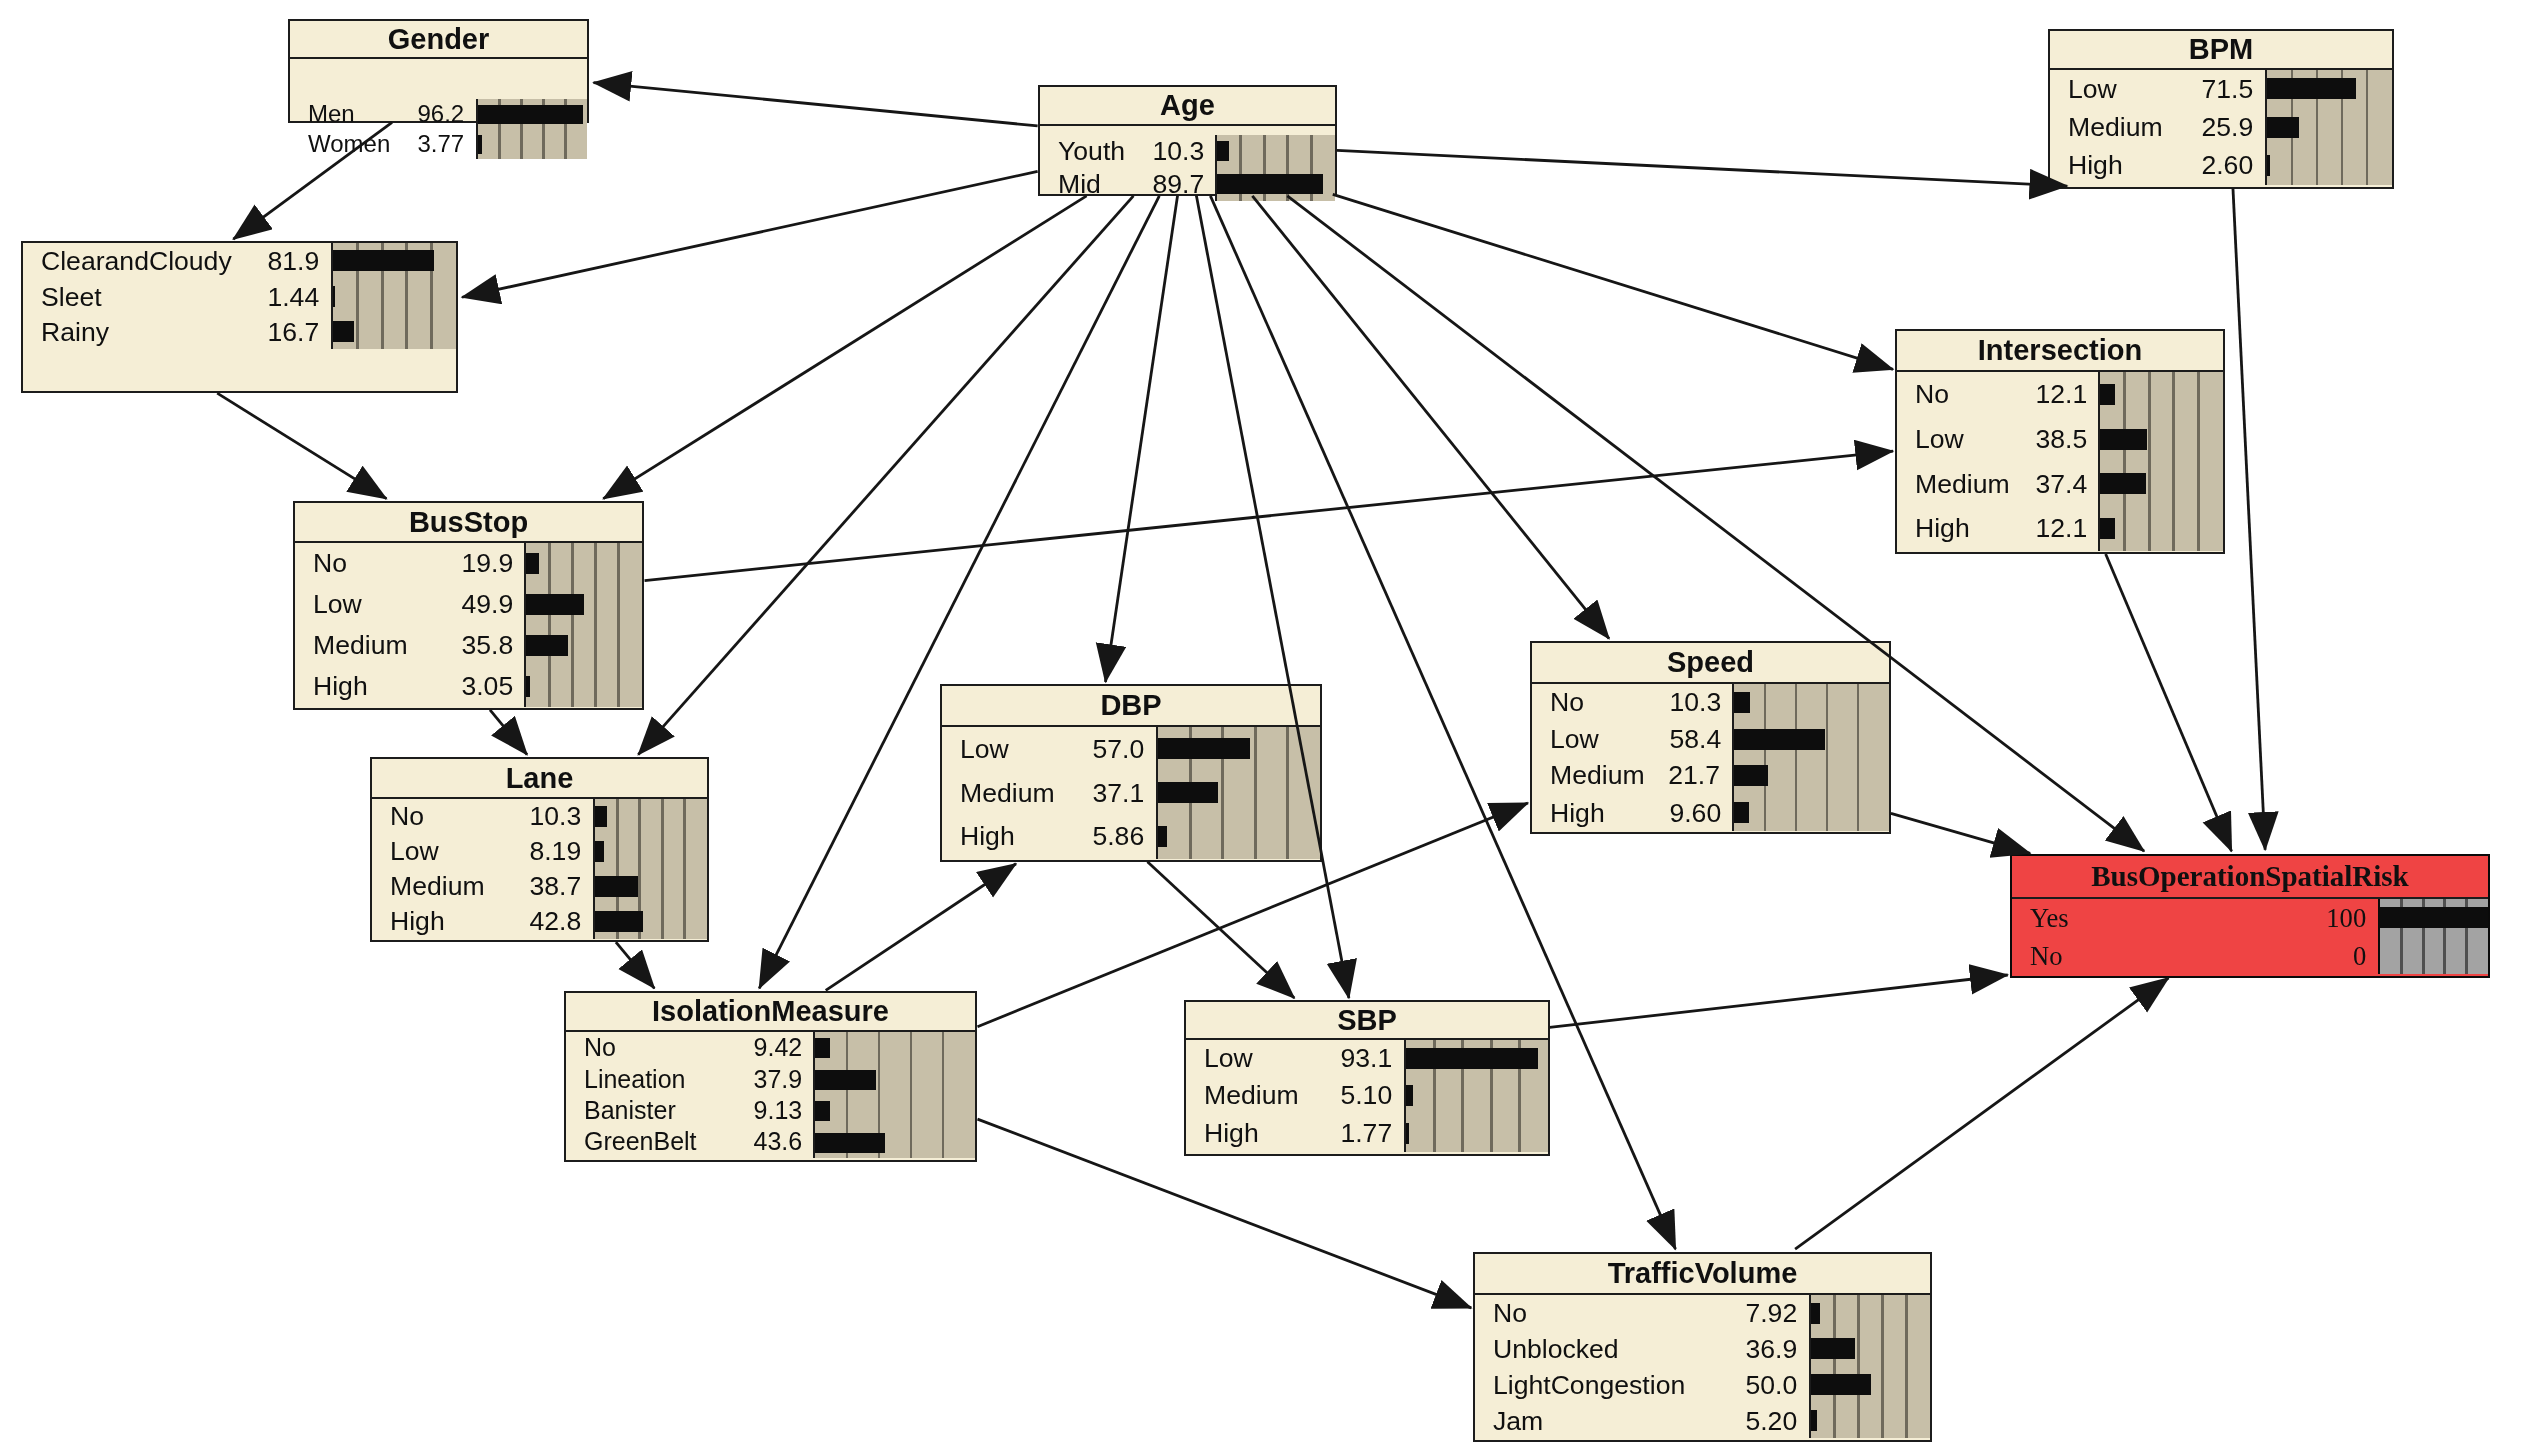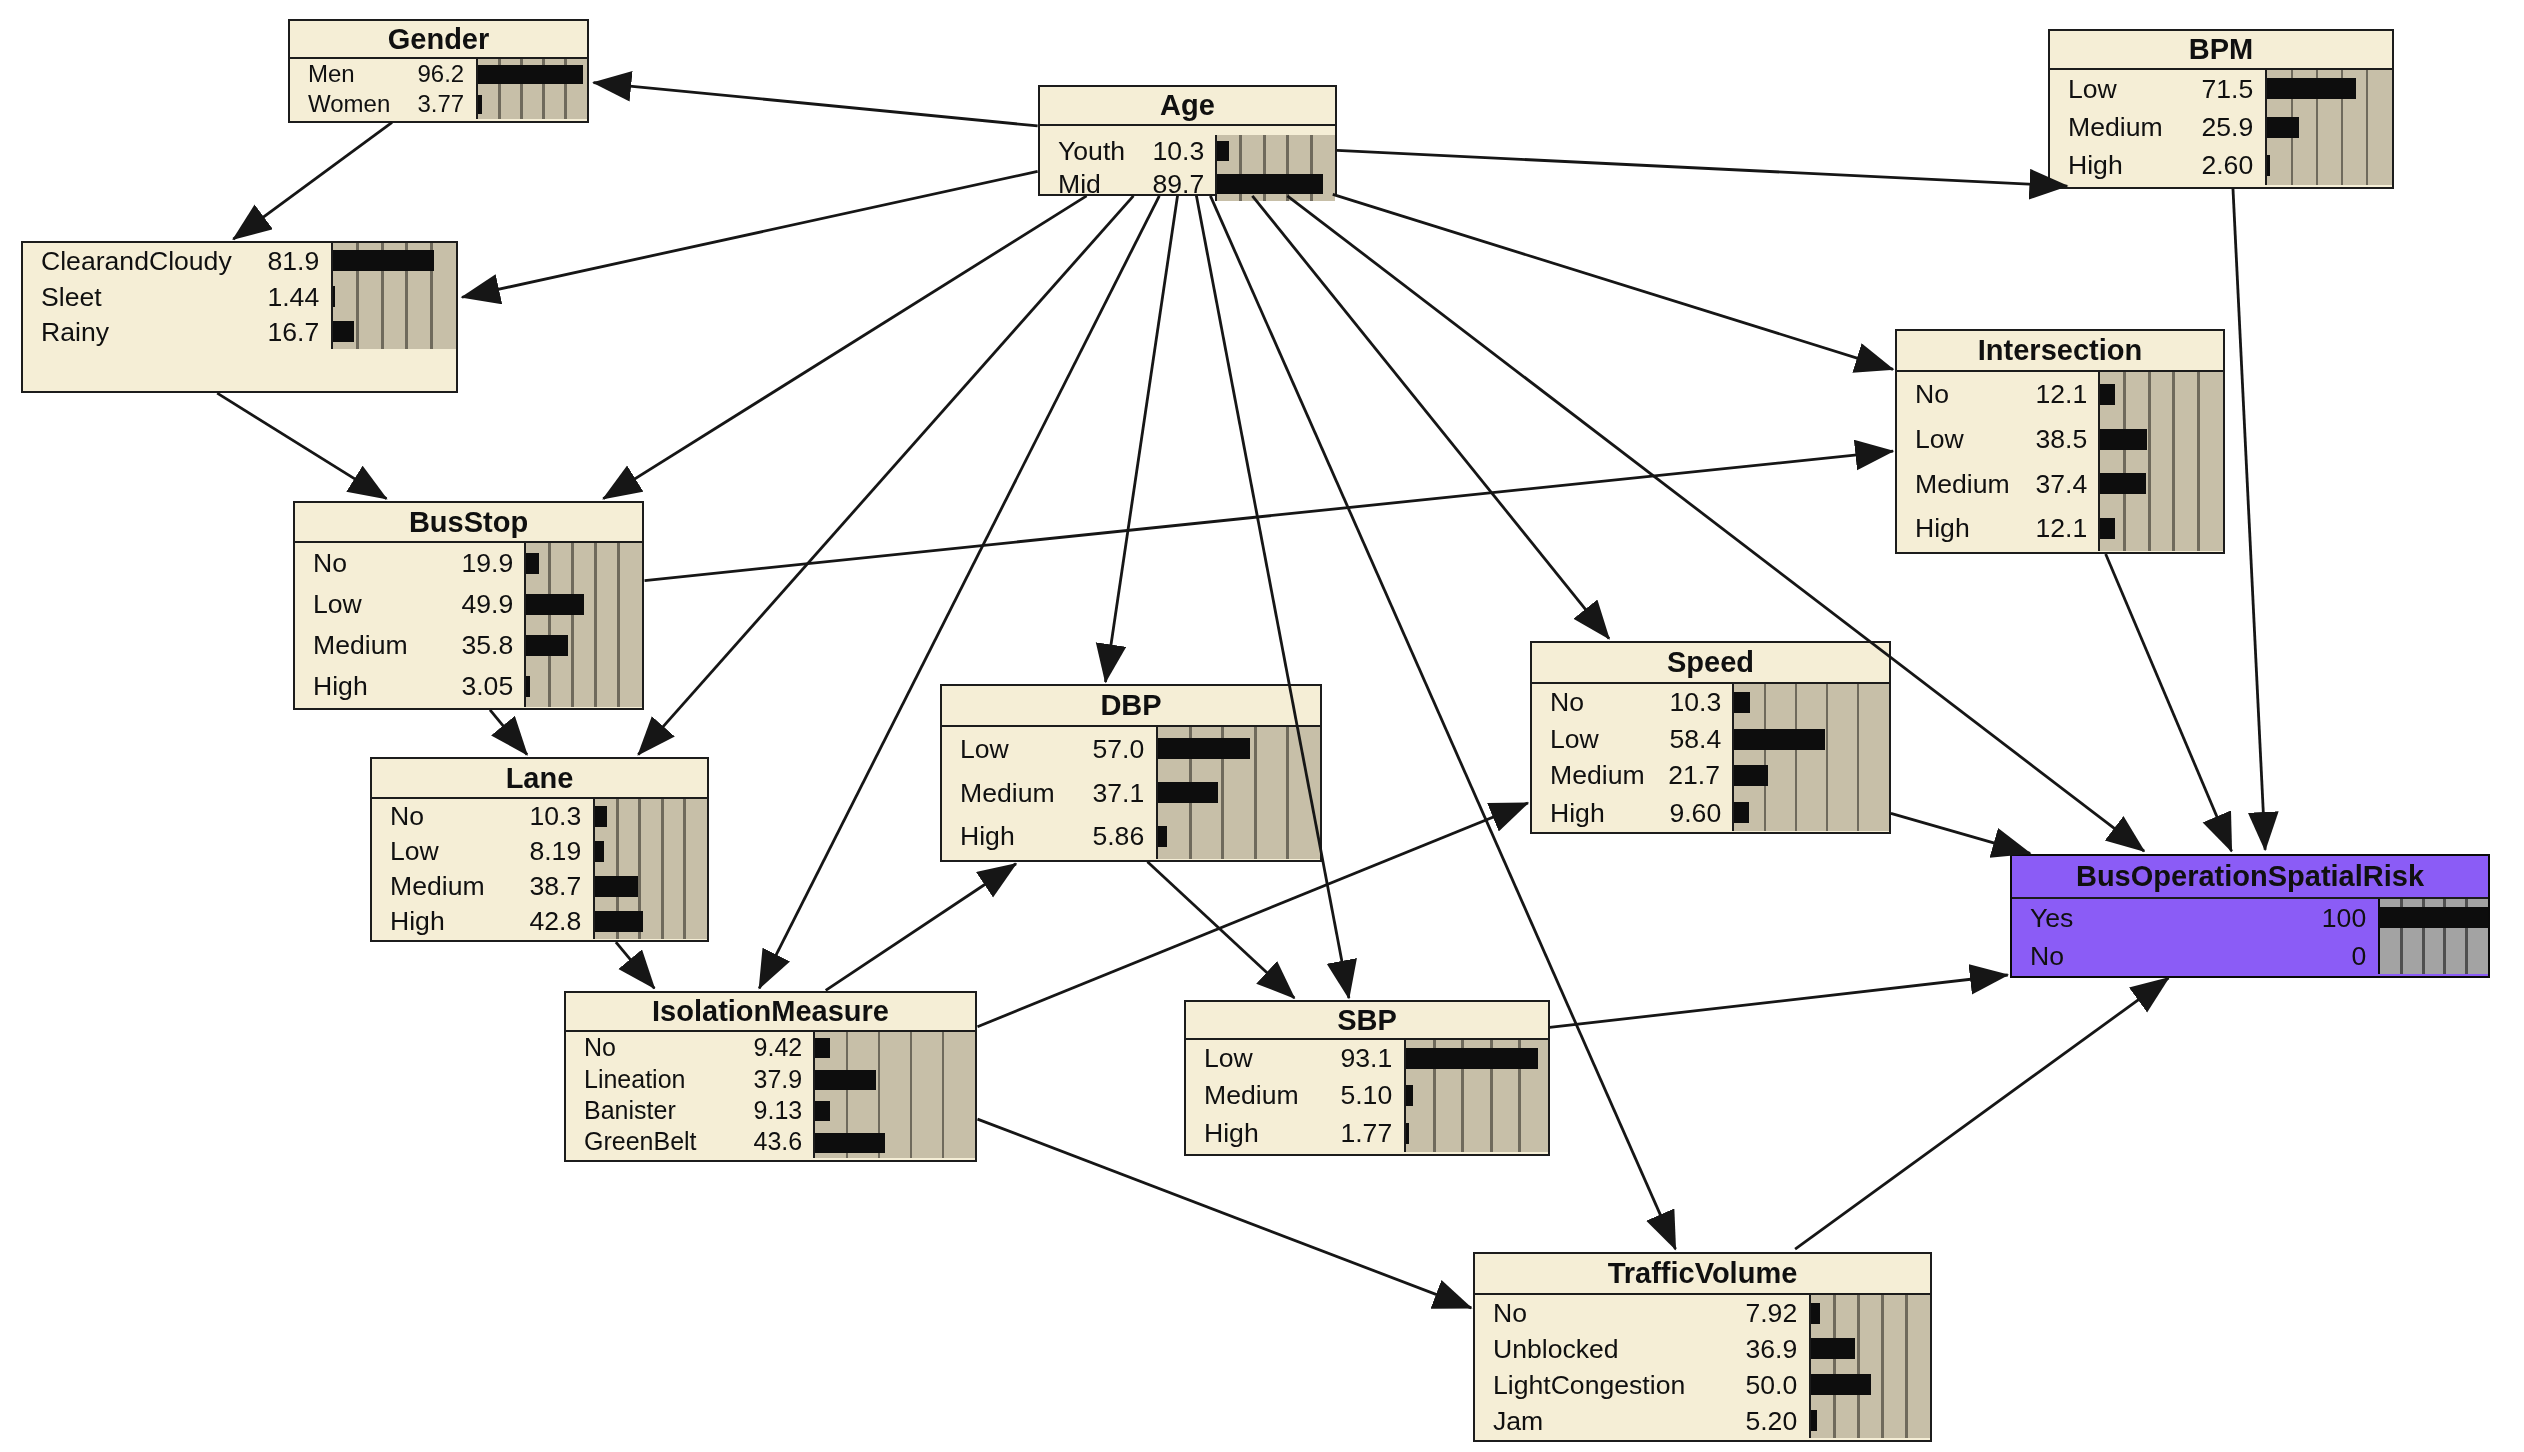--- a/index.html
+++ b/index.html
@@ -1,21 +1,21 @@
 <!DOCTYPE html>
 <html style="font-size:11.2px"><head>
 <meta charset="utf-8">
 <style>
   html,body{margin:0;padding:0;background:#ffffff;}
   body{width:2525px;height:1452px;position:relative;overflow:hidden;
        font-family:"Liberation Sans","DejaVu Sans",sans-serif;}
   #canvas{position:absolute;left:0;top:0;width:2525px;height:1452px;}
   .node{position:absolute;box-sizing:border-box;border:2.8px solid #1c1c1c;
         background:#f5eed6;z-index:5;}
-  .node.selected{background:#8b5cf6;border-color:#0a0a0a;}
+  .node.selected{background:#ef4444;border-color:#0a0a0a;font-family:Liberation Serif, serif;}
   .node-title{box-sizing:border-box;width:100%;text-align:center;
         font-weight:bold;font-size:29px;color:#101010;
         border-bottom:2.8px solid #1c1c1c;display:flex;align-items:center;justify-content:center;}
   .node-body{position:relative;width:100%;}
   .state-row{position:absolute;left:0;display:flex;align-items:center;color:#101010;}
   .state-label{padding-left:18px;white-space:nowrap;}
   .state-value{position:absolute;text-align:right;white-space:nowrap;}
   .bar-area{position:absolute;top:0;right:0;bottom:0;box-sizing:border-box;
         border-left:2.8px solid #1c1c1c;background:#c7bfa8;}
   .node.selected .bar-area{background:#a3a3a3;border-left-color:#0a0a0a;}
@@ -56,21 +56,21 @@
       <line x1="1397" y1="1600" x2="2103" y2="1870" stroke="#161616" stroke-width="4" marker-end="url(#arrow)"></line>
       <line x1="1840" y1="280" x2="3065" y2="1217" stroke="#161616" stroke-width="4" marker-end="url(#arrow)"></line>
       <line x1="3192" y1="269" x2="3238" y2="1215" stroke="#161616" stroke-width="4" marker-end="url(#arrow)"></line>
       <line x1="3010" y1="792" x2="3190" y2="1217" stroke="#161616" stroke-width="4" marker-end="url(#arrow)"></line>
       <line x1="2703" y1="1163" x2="2902" y2="1220" stroke="#161616" stroke-width="4" marker-end="url(#arrow)"></line>
       <line x1="2215" y1="1469" x2="2870" y2="1394" stroke="#161616" stroke-width="4" marker-end="url(#arrow)"></line>
       <line x1="2566" y1="1786" x2="3100" y2="1398" stroke="#161616" stroke-width="4" marker-end="url(#arrow)"></line>
     </svg>
 <div class="node" style="left: 288px; top: 19px; width: 301px; height: 104px;">
       <div class="node-title" style="height: 38px;">Gender</div>
-      <div class="node-body" style="height: 60px;">
+      <div class="node-body" style="height: 60px; margin-top: 40px;">
         <div class="bar-area" style="width: 111px;">
           <div class="gridline" style="left: calc(20% - 1.4px);"></div>
           <div class="gridline" style="left: calc(40% - 1.4px);"></div>
           <div class="gridline" style="left: calc(60% - 1.4px);"></div>
           <div class="gridline" style="left: calc(80% - 1.4px);"></div>
           <div class="prob-bar" style="top: 5.6px; height: 19px; width: 96.2%;"></div>
           <div class="prob-bar" style="top: 36px; height: 19px; width: 3.77%;"></div>
         </div>
         <div class="state-row" style="top: 0px; height: 30px; width: 184px; font-size: 24px;">
           <span class="state-label">Men</span>

